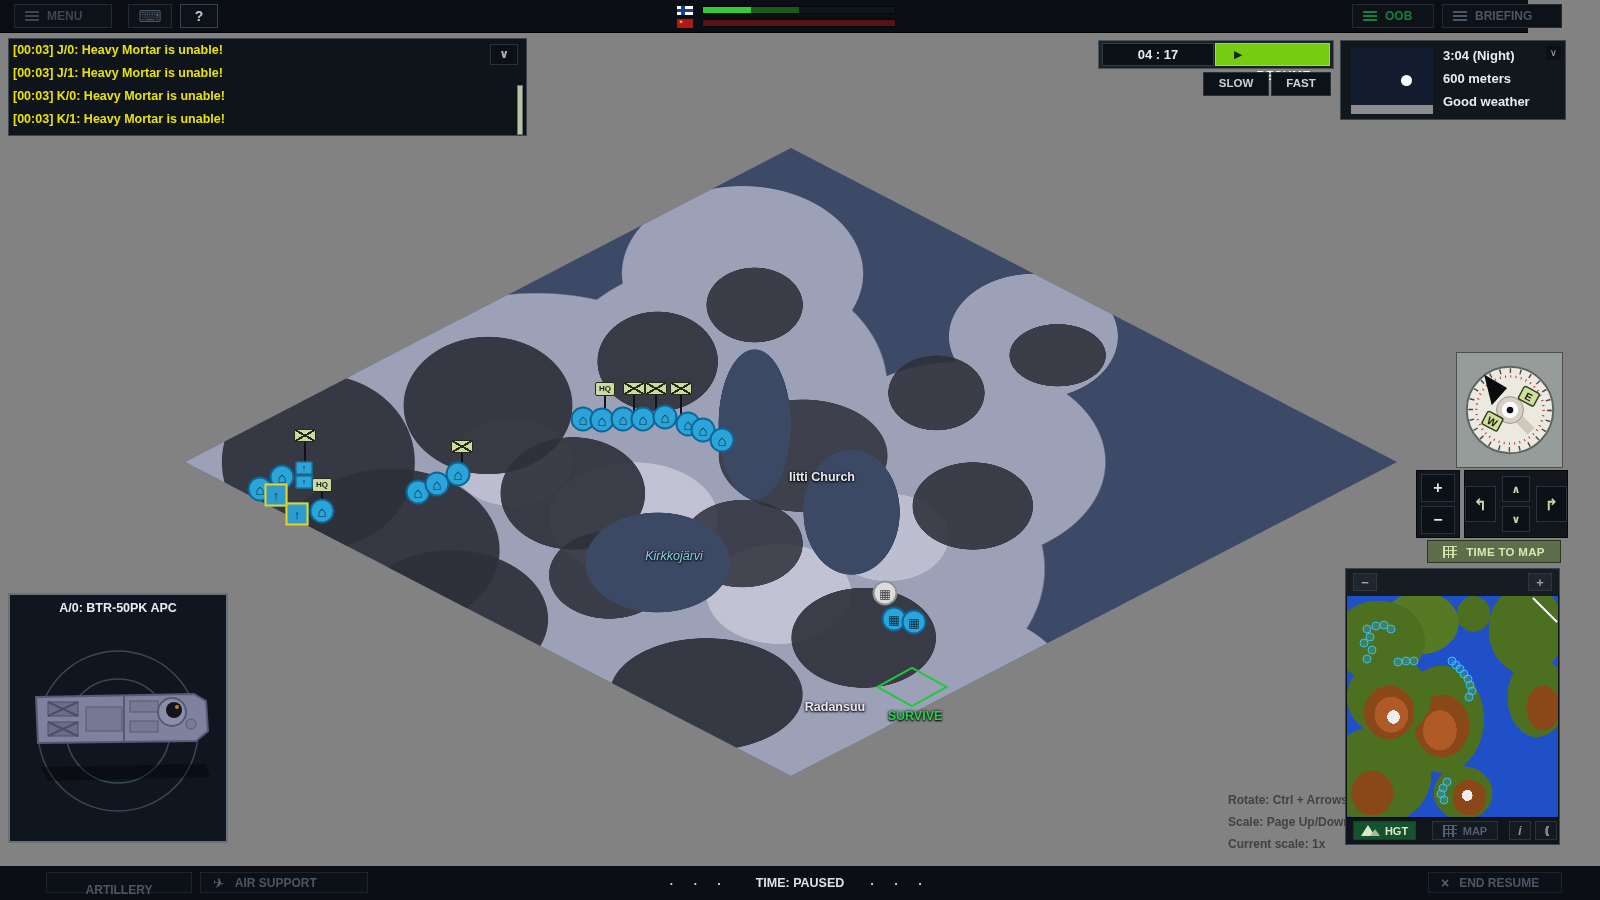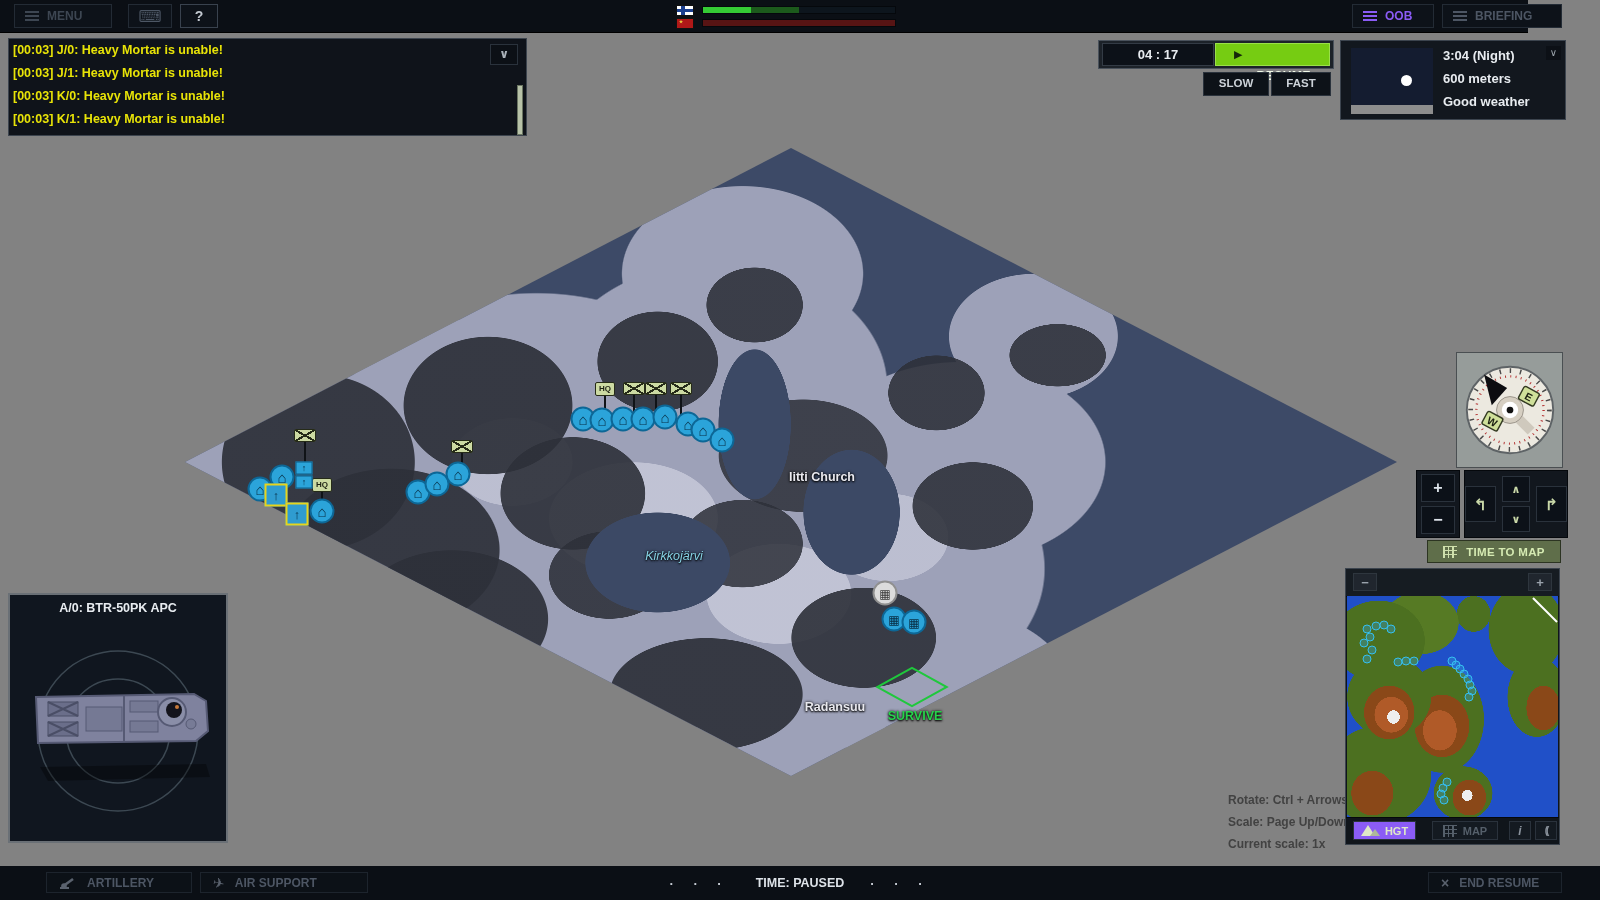--- a/index.html
+++ b/index.html
@@ -9,21 +9,21 @@
   
   .topbar{position:absolute;left:0;top:0;width:1528px;height:32px;background:#0b0f15;
           border-bottom:1px solid #000;z-index:40;}
   .tb-btn{position:absolute;top:4px;height:24px;display:flex;align-items:center;gap:8px;
           border:1px solid #232b35;background:#0d1219;color:#444e5c;font-weight:700;font-size:12px;
           padding:0 10px;box-sizing:border-box;cursor:pointer;}
   .bars-ic{width:14px;height:10px;background:repeating-linear-gradient(to bottom,currentColor 0 2px,transparent 2px 4px);}
   .menu-btn{left:14px;width:98px;color:#3d4652;}
   .kbd-btn{left:128px;width:44px;justify-content:center;color:#4d5765;font-size:16px;}
   .help-btn{left:180px;width:38px;justify-content:center;color:#c2c8d0;font-size:14px;border-color:#39424e;}
-  .oob-btn{left:1352px;width:82px;color:#8b5cf6;}
+  .oob-btn{left:1352px;width:82px;color:#15803d;}
   .brief-btn{left:1442px;width:120px;color:#4d5664;}
   .flags{position:absolute;left:676px;top:4px;width:230px;}
   .faction-row{display:flex;align-items:center;gap:8px;height:12px;margin-bottom:1px;}
   .flag{width:18px;height:11px;position:relative;border:1px solid #111;box-sizing:border-box;}
   .flag-fin{background:#fff;}
   .flag-fin::before{content:"";position:absolute;left:4px;top:0;width:4px;height:100%;background:#1b3f8f;}
   .flag-fin::after{content:"";position:absolute;left:0;top:3px;width:100%;height:3px;background:#1b3f8f;}
   .flag-sov{background:#b01818;}
   .flag-sov::before{content:"";position:absolute;left:2px;top:1px;width:4px;height:4px;background:#e8c33a;
                     clip-path:polygon(50% 0,63% 35%,100% 38%,72% 60%,82% 100%,50% 76%,18% 100%,28% 60%,0 38%,37% 35%);}
@@ -190,21 +190,21 @@
       radial-gradient(ellipse 8% 10% at 93% 50%, #8a4818 0 99%, transparent 100%),
       radial-gradient(ellipse 14% 18% at 90% 45%, #4c7020 0 99%, transparent 100%),
       radial-gradient(ellipse 8% 8% at 60% 8%, #4c7020 0 99%, transparent 100%);}
   .mm-viewline{position:absolute;right:-4px;top:13px;width:34px;height:2px;background:#fff;
                transform:rotate(45deg);z-index:3;}
   .mmdot{position:absolute;width:7px;height:7px;border:1.5px solid #35c0f0;border-radius:50%;
          background:rgba(53,160,220,.35);transform:translate(-50%,-50%);box-sizing:content-box;}
   .mm-foot{position:absolute;left:0;bottom:0;width:100%;height:26px;background:#10151b;border-top:1px solid #05080c;}
   .mmf-btn{position:absolute;top:3px;height:19px;background:#141a21;border:1px solid #2a323c;display:flex;
            align-items:center;justify-content:center;gap:6px;cursor:pointer;font-size:11px;font-weight:700;box-sizing:border-box;}
-  .mmf-hgt{left:7px;width:63px;color:#dfe8c8;background:#8b5cf6;}
+  .mmf-hgt{left:7px;width:63px;color:#dfe8c8;background:#14532d;}
   .mmf-map{left:86px;width:66px;color:#555f6a;}
   .mmf-i{left:163px;width:22px;color:#8a929c;font-style:italic;font-size:12px;}
   .mmf-arc{left:189px;width:22px;color:#8a929c;font-size:10px;letter-spacing:-2px;}
   .mtn-ic{position:relative;width:18px;height:11px;}
   .mtn-ic::before{content:"";position:absolute;left:0;bottom:0;border-left:7px solid transparent;
                   border-right:7px solid transparent;border-bottom:11px solid #dfe8c8;}
   .mtn-ic::after{content:"";position:absolute;left:9px;bottom:0;border-left:5px solid transparent;
                  border-right:5px solid transparent;border-bottom:7px solid #aeb89a;}
   .mmf-map .grid-ic{color:#555f6a;}
 
@@ -213,21 +213,21 @@
              border:2px solid #6a7076;z-index:30;box-sizing:border-box;}
   .unitpanel .title{position:absolute;left:0;top:6px;width:100%;text-align:center;color:#e8ecf0;
                     font-size:12.5px;font-weight:700;}
   .unitpanel svg{position:absolute;left:0;top:14px;}
 
   
   .botbar{position:absolute;left:0;top:866px;width:1600px;height:34px;background:#0b0f15;z-index:40;}
   .bb-btn{position:absolute;top:6px;height:21px;border:1px solid #1d242d;background:#0c1117;color:#4d5664;
           font-size:12px;font-weight:700;display:flex;align-items:center;gap:10px;padding:0 12px;
           box-sizing:border-box;cursor:pointer;}
-  .arty{left:46px;width:146px;} .air{left:200px;width:168px;}
+  .arty{left:46px;width:146px;flex-direction:column;} .air{left:200px;width:168px;}
   .endb{left:1428px;width:134px;}
   .endb .x{font-size:14px;color:#5a626e;}
   .timepaused{position:absolute;left:0;top:0;width:100%;height:100%;display:flex;align-items:center;
               justify-content:center;gap:26px;color:#dde2e8;font-size:12.5px;font-weight:700;}
   .timepaused .dots{color:#c8ced6;letter-spacing:8px;font-size:13px;}
   .plane-ic{font-size:14px;color:#5a626e;transform:rotate(12deg);}
 </style>
 </head>
 <body>
 

